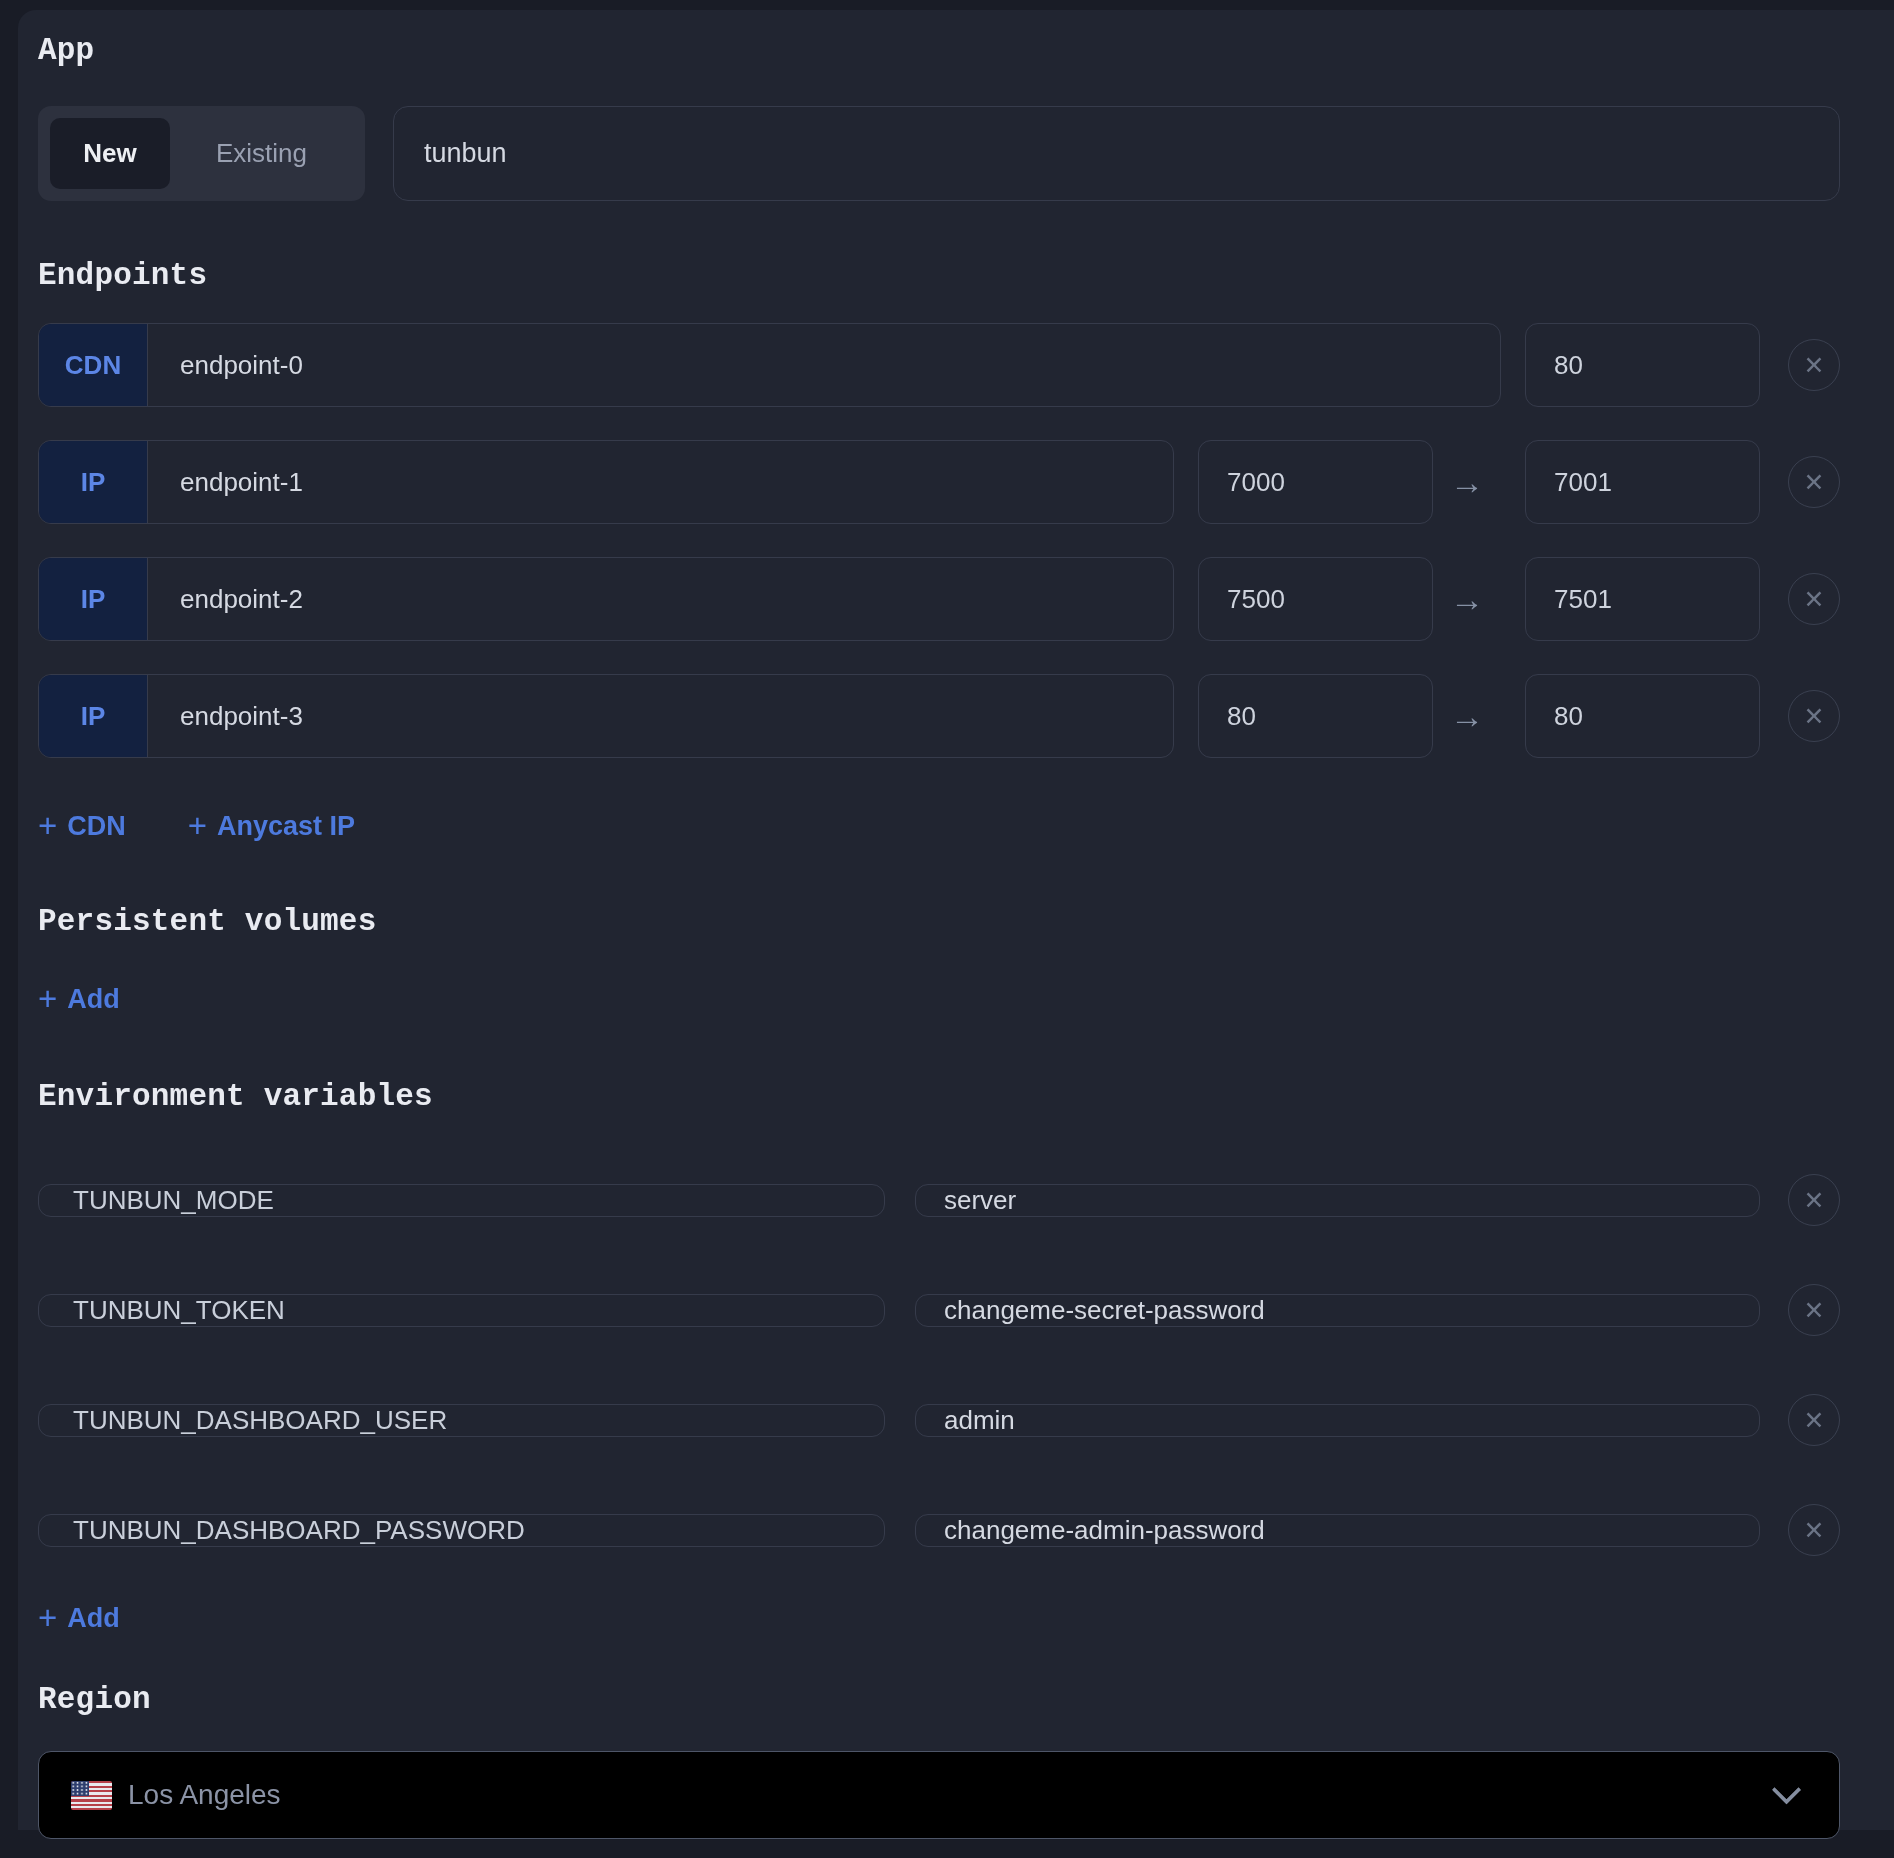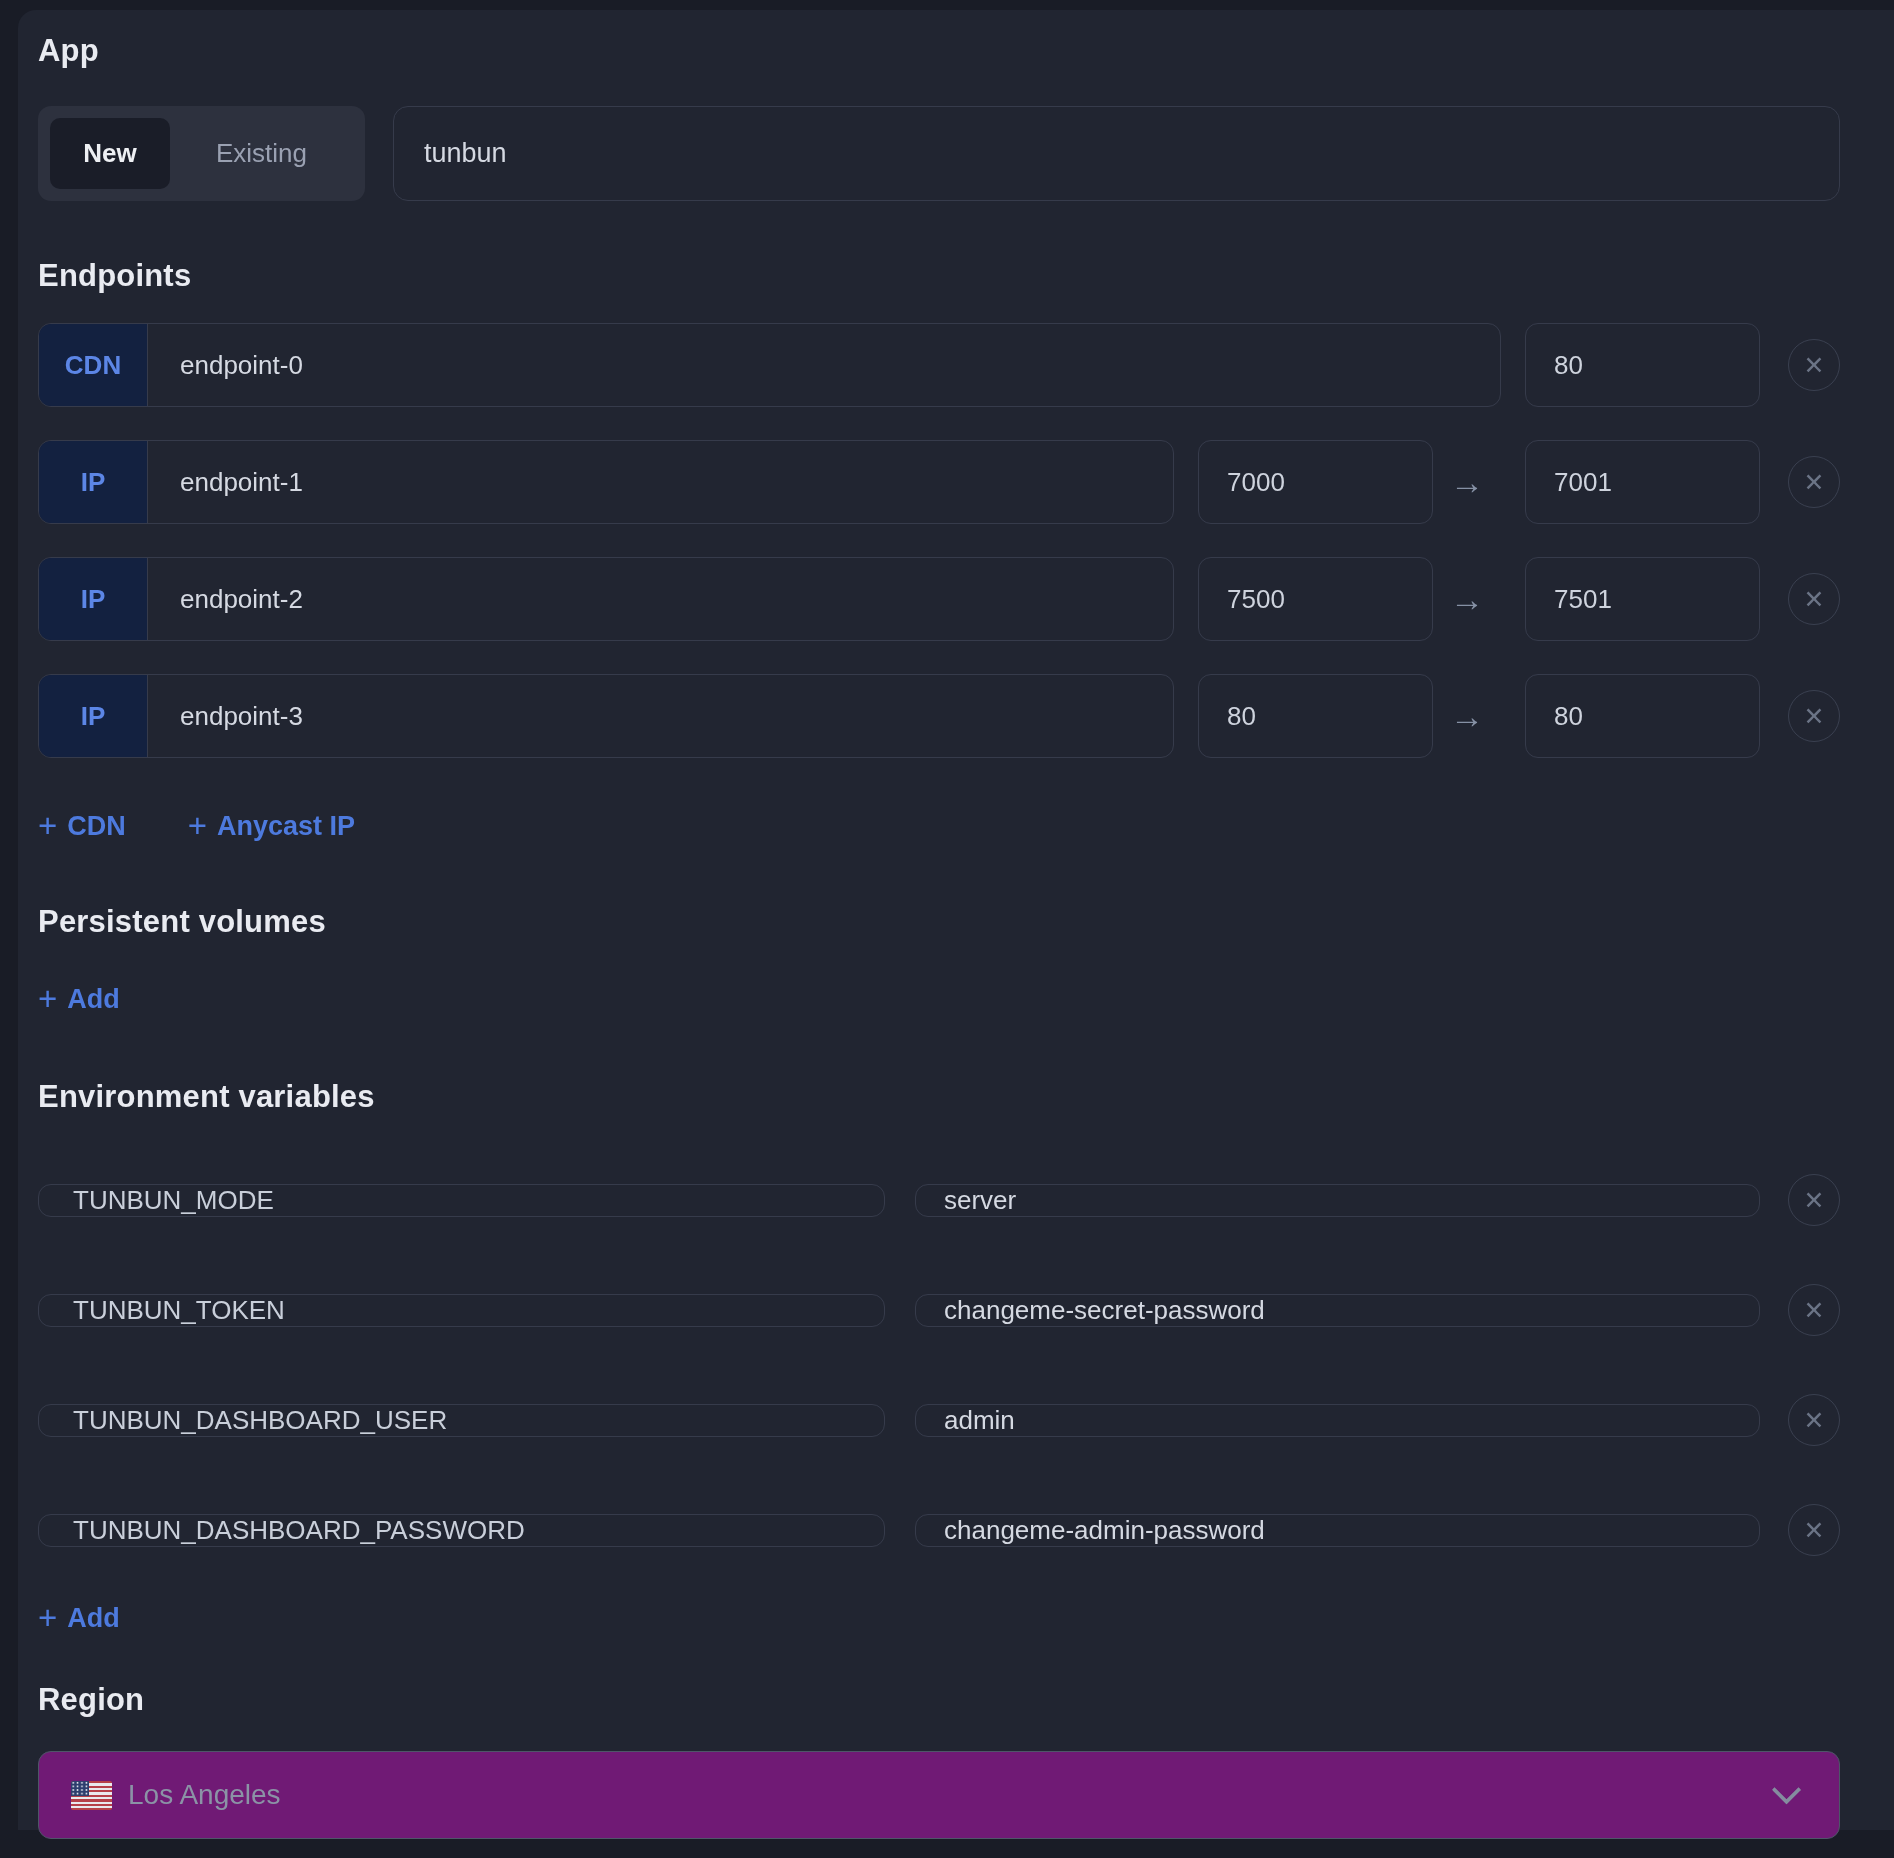--- a/index.html
+++ b/index.html
@@ -19,20 +19,21 @@
   .content{
     padding:22px 54px 0 20px;
   }
   .section-title{
     margin:0;
     font-size:31px;
     font-weight:700;
     color:#e9ebf1;
     line-height:38px;
     letter-spacing:.2px;
+    font-family:Liberation Mono, monospace;
   }
   .mt-app{margin-bottom:36px;}
   .mt-endpoints{margin-top:56px;margin-bottom:28px;}
   .mt-pv{margin-top:60px;margin-bottom:0;}
   .mt-env{margin-top:62px;margin-bottom:40px;}
   .mt-region{margin-top:46px;margin-bottom:32px;}
 
   
   .app-row{display:flex;gap:28px;height:95px;}
   .toggle{
@@ -109,21 +110,21 @@
 
   
   .env-row{display:flex;align-items:center;height:88px;margin-bottom:22px;}
   .env-key{width:847px;flex:0 0 847px;color:#c9cfda;font-weight:500;font-size:26px;padding-left:34px;}
   .env-value{flex:1;margin-left:30px;font-size:26px;padding-left:28px;}
 
   
   .region-select{
     height:88px;box-sizing:border-box;
     border:1.5px solid #4e5668;border-radius:13px;
-    background:#701a75;
+    background:#000000;
     display:flex;align-items:center;
     padding:0 42px 0 32px;cursor:pointer;
   }
   .flag{
     width:41px;height:29px;margin-right:16px;
     position:relative;border-radius:2px;overflow:hidden;
     background:repeating-linear-gradient(#b64049 0 2.3px,#e9e9ee 2.3px 4.55px);
     flex:0 0 41px;
   }
   .flag .canton{

